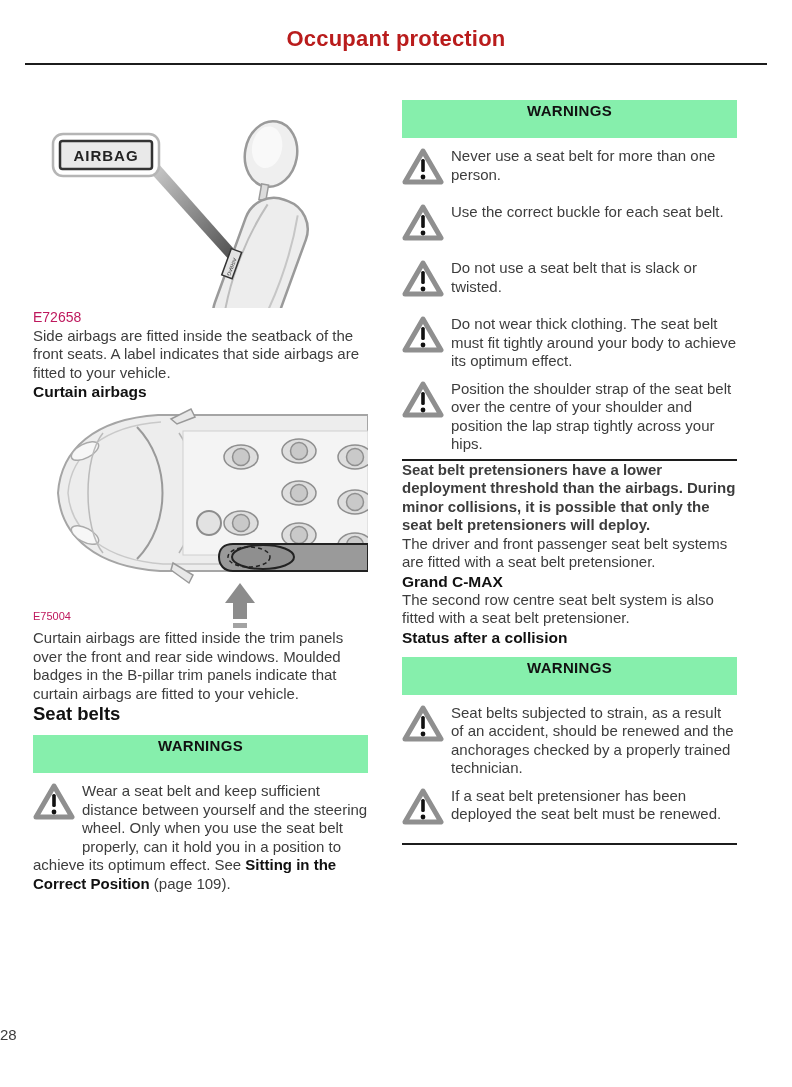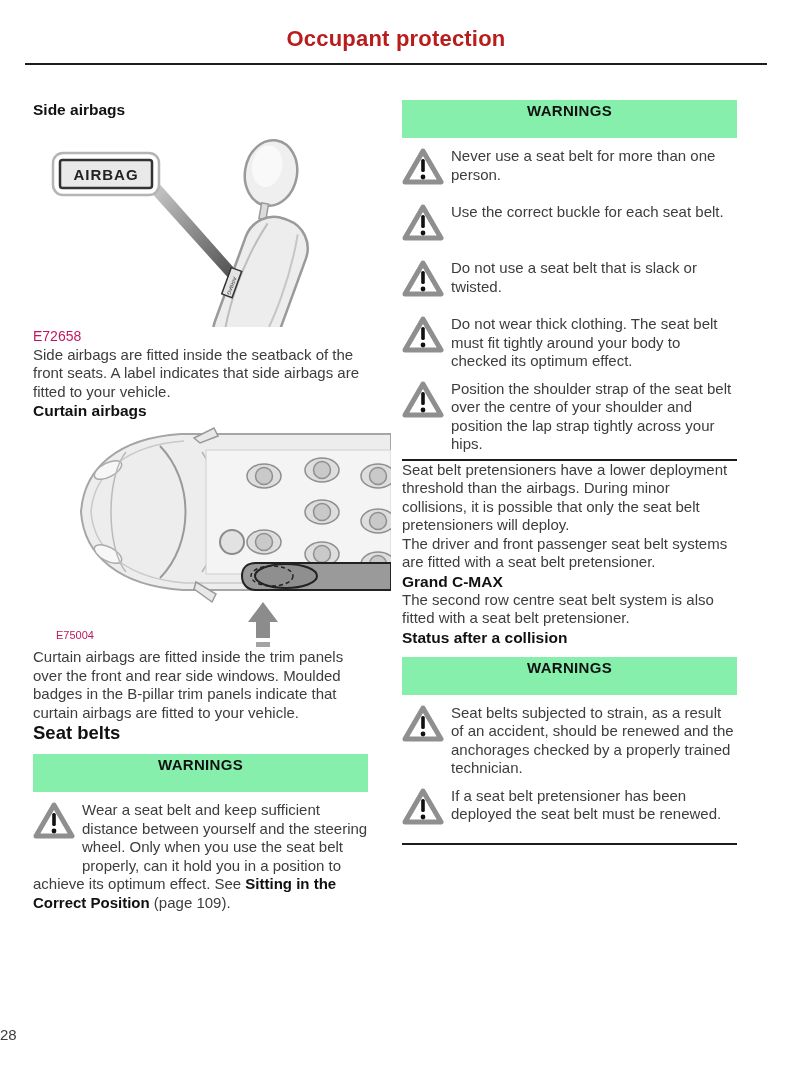--- a/index.html
+++ b/index.html
@@ -38,34 +38,33 @@
     float:left;width:42px;height:38px;margin:1px 7px 17px 0;
   }
   .warn-end-rule{clear:both;border-top:2px solid #1c1c1c;height:0;margin-top:5px;}
   .bold-inline{font-weight:bold;color:#111;}
   .page-number{
     position:absolute;top:1026px;left:0;width:792px;
     text-align:left;font-size:15px;color:#3d3d3d;
   }
   .mt6{margin-top:6px;} .mt8{margin-top:8px;} .mt10{margin-top:10px;}
   .mt14{margin-top:14px;} .mt16{margin-top:16px;}
-  .mt22{margin-top:22px;}
+  .mt22{margin-top:22px;font-weight:bold;}
   svg{display:block;}
 </style>
 </head>
 <body>
 
 <div class="page">
 
   <div class="page-title">Occupant protection</div>
   <div class="title-rule"></div>
 
   <div class="col col-left">
 
-    <h3 class="sub">Side airbags</h3>
 
     <div class="figure mt8">
       <svg width="335" height="200" viewBox="0 0 335 200">
         <defs>
           <linearGradient id="ptr" x1="0" y1="0" x2="1" y2="1">
             <stop offset="0" stop-color="#dddddd"></stop>
             <stop offset="1" stop-color="#3a3a3a"></stop>
           </linearGradient>
         </defs>
 
@@ -92,21 +91,21 @@
           <text x="73" y="53" font-size="15" font-weight="bold" fill="#222" text-anchor="middle" letter-spacing="1" font-family="Liberation Sans, sans-serif">AIRBAG</text>
         </g>
       </svg>
       <div class="fig-caption" style="font-size:14px;">E72658</div>
     </div>
 
     <p class="body mt8">Side airbags are fitted inside the seatback of the front seats. A label indicates that side airbags are fitted to your vehicle.</p>
 
     <h3 class="sub mt16">Curtain airbags</h3>
 
-    <div class="figure mt6" style="height:222px;margin-left:23px;">
+    <div class="figure mt6" style="height:222px;">
       <svg width="335" height="222" viewBox="0 0 335 222">
 
         <path d="M125 8 C 62 12 28 42 25 86 C 28 130 64 160 127 164 L 335 164 L 335 8 Z" fill="#ededed" stroke="#a5a5a5" stroke-width="2"></path>
         <path d="M128 15 C 72 19 38 46 35 86 C 38 126 74 153 130 157 L 335 157" fill="none" stroke="#c9c9c9" stroke-width="1.5"></path>
 
         <ellipse cx="52" cy="44" rx="15" ry="7" transform="rotate(-28 52 44)" fill="#f7f7f7" stroke="#aaaaaa" stroke-width="1.5"></ellipse>
         <ellipse cx="52" cy="128" rx="15" ry="7" transform="rotate(28 52 128)" fill="#f7f7f7" stroke="#aaaaaa" stroke-width="1.5"></ellipse>
 
         <path d="M70 26 C 50 50 50 122 70 146" fill="none" stroke="#bbbbbb" stroke-width="1.5"></path>
 
@@ -223,21 +222,21 @@
       </span><span>Do not use a seat belt that is slack or twisted.</span>
     </div>
 
     <div class="warn-item">
       <span class="tri">
         <svg width="42" height="38" viewBox="0 0 42 38">
             <path d="M21 3 L39 34 L3 34 Z" fill="#ffffff" stroke="#8f8f8f" stroke-width="5" stroke-linejoin="round"></path>
             <rect x="19.2" y="11" width="3.6" height="13" rx="1.6" fill="#111111"></rect>
             <circle cx="21" cy="29" r="2.4" fill="#111111"></circle>
           </svg>
-      </span><span>Do not wear thick clothing. The seat belt must fit tightly around your body to checked its optimum effect.</span>
+      </span><span>Do not wear thick clothing. The seat belt must fit tightly around your body to achieve its optimum effect.</span>
     </div>
 
     <div class="warn-item">
       <span class="tri">
         <svg width="42" height="38" viewBox="0 0 42 38">
             <path d="M21 3 L39 34 L3 34 Z" fill="#ffffff" stroke="#8f8f8f" stroke-width="5" stroke-linejoin="round"></path>
             <rect x="19.2" y="11" width="3.6" height="13" rx="1.6" fill="#111111"></rect>
             <circle cx="21" cy="29" r="2.4" fill="#111111"></circle>
           </svg>
       </span><span>Position the shoulder strap of the seat belt over the centre of your shoulder and position the lap strap tightly across your hips.</span>

